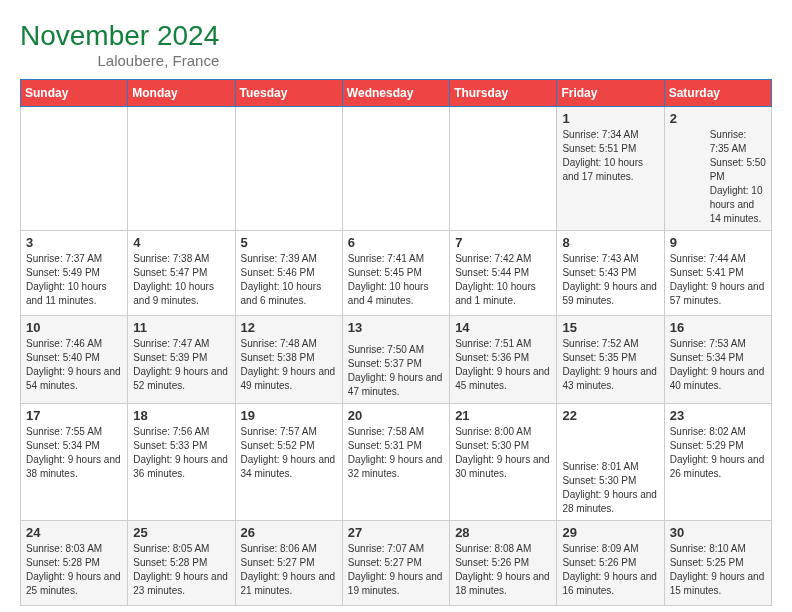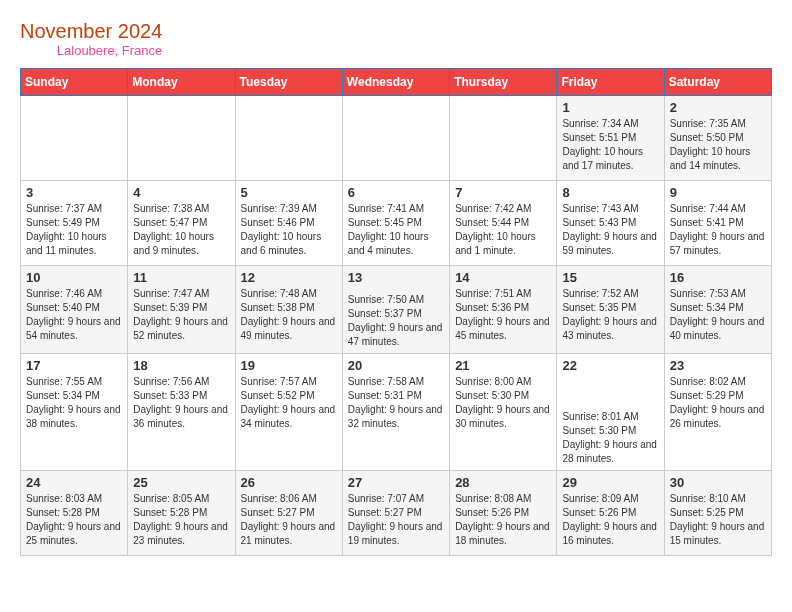--- a/index.html
+++ b/index.html
@@ -31,27 +31,27 @@
     }
     .logo-icon {
       width: 28px;
       height: 28px;
       margin-right: 4px;
     }
     .title-block {
       text-align: right;
     }
     .month-title {
-      font-size: 20px;
+      font-size: 28px;
       font-weight: normal;
-      color: #c2410c;
+      color: #15803d;
     }
     .location {
-      font-size: 13px;
-      color: #ec4899;
+      font-size: 15px;
+      color: #737373;
     }
     table {
       width: 100%;
       border-collapse: collapse;
       table-layout: fixed;
     }
     thead tr th {
       background-color: #ef4444;
       color: #fff;
       font-size: 12px;
@@ -121,21 +121,21 @@
         <td class="empty-cell"></td>
         <td class="empty-cell"></td>
         <td>
           <span class="day-number">1</span>
           <div class="day-info" style="white-space: pre-line;">Sunrise: 7:34 AM
 Sunset: 5:51 PM
 Daylight: 10 hours and 17 minutes.</div>
         </td>
         <td>
           <span class="day-number">2</span>
-          <div class="day-info" style="white-space: pre-line;">Sunrise: 7:35 AM
+          <div class="day-info" style="white-space: pre-line; margin-left: 40px;">Sunrise: 7:35 AM
 Sunset: 5:50 PM
 Daylight: 10 hours and 14 minutes.</div>
         </td>
       </tr>
       <tr>
         <td>
           <span class="day-number">3</span>
           <div class="day-info" style="white-space: pre-line;">Sunrise: 7:37 AM
 Sunset: 5:49 PM
 Daylight: 10 hours and 11 minutes.</div>

